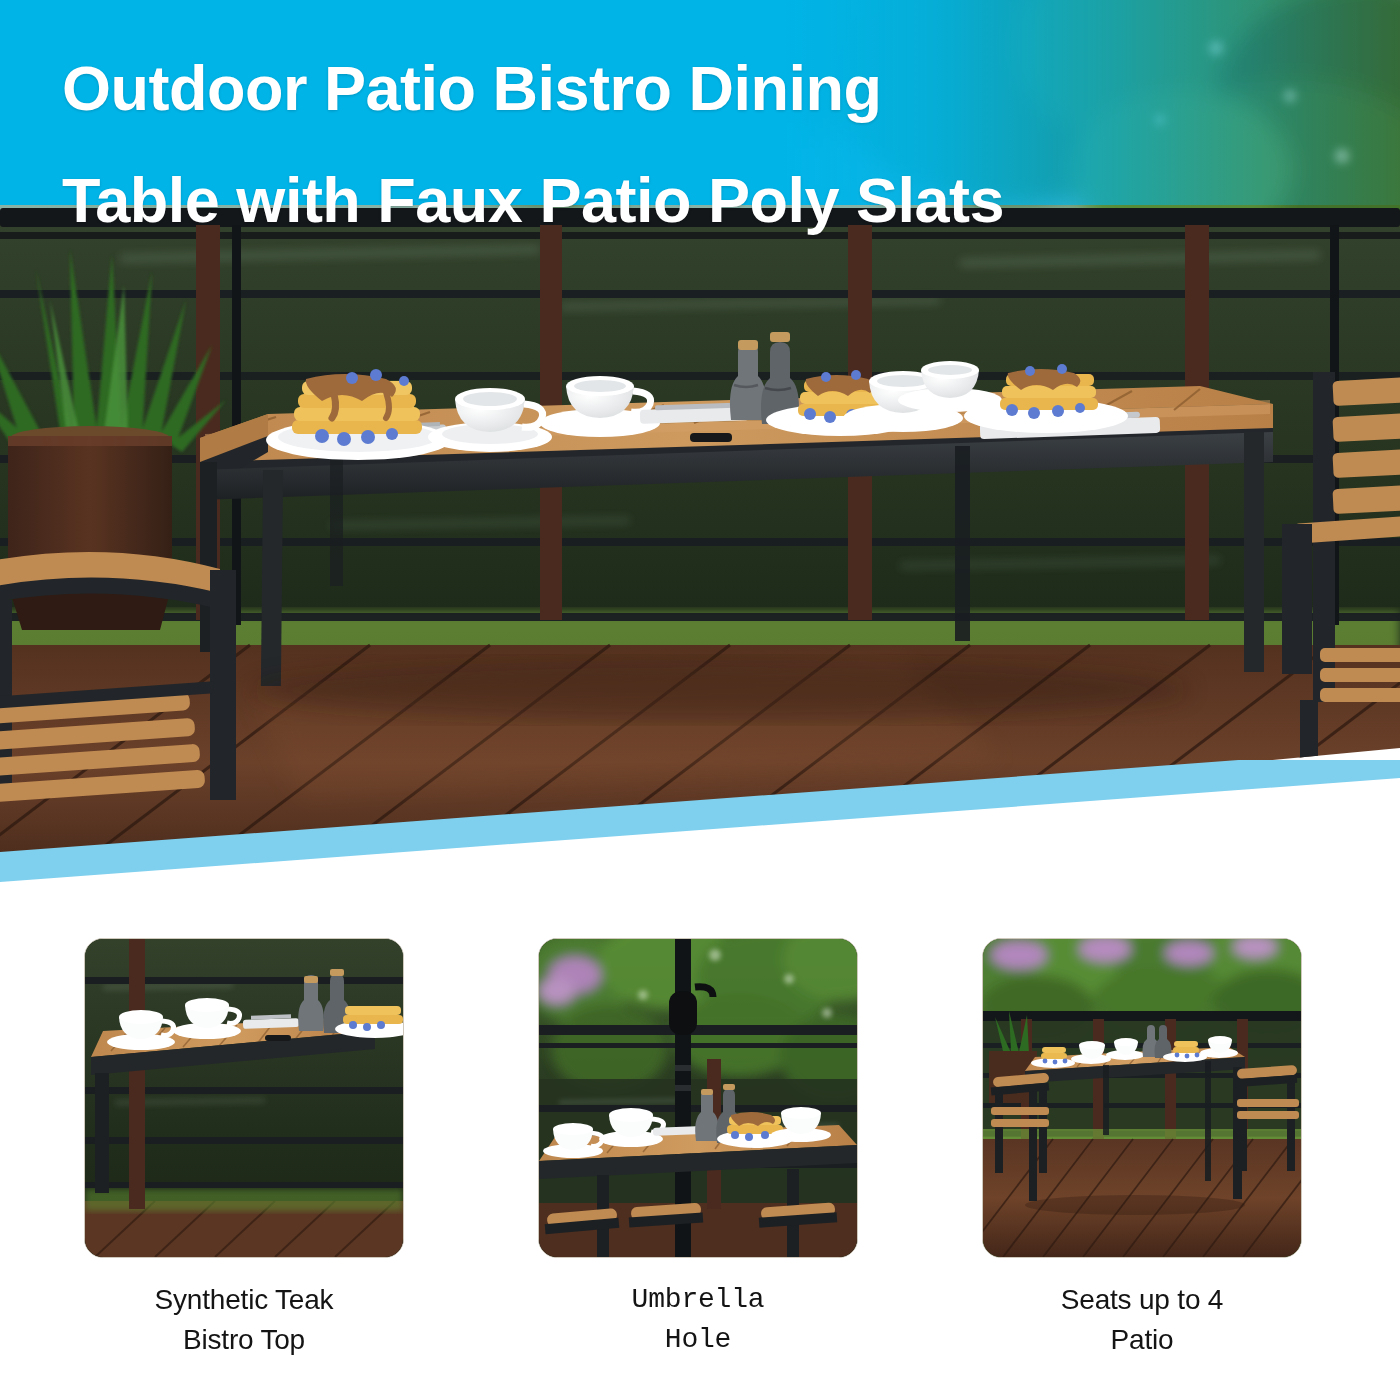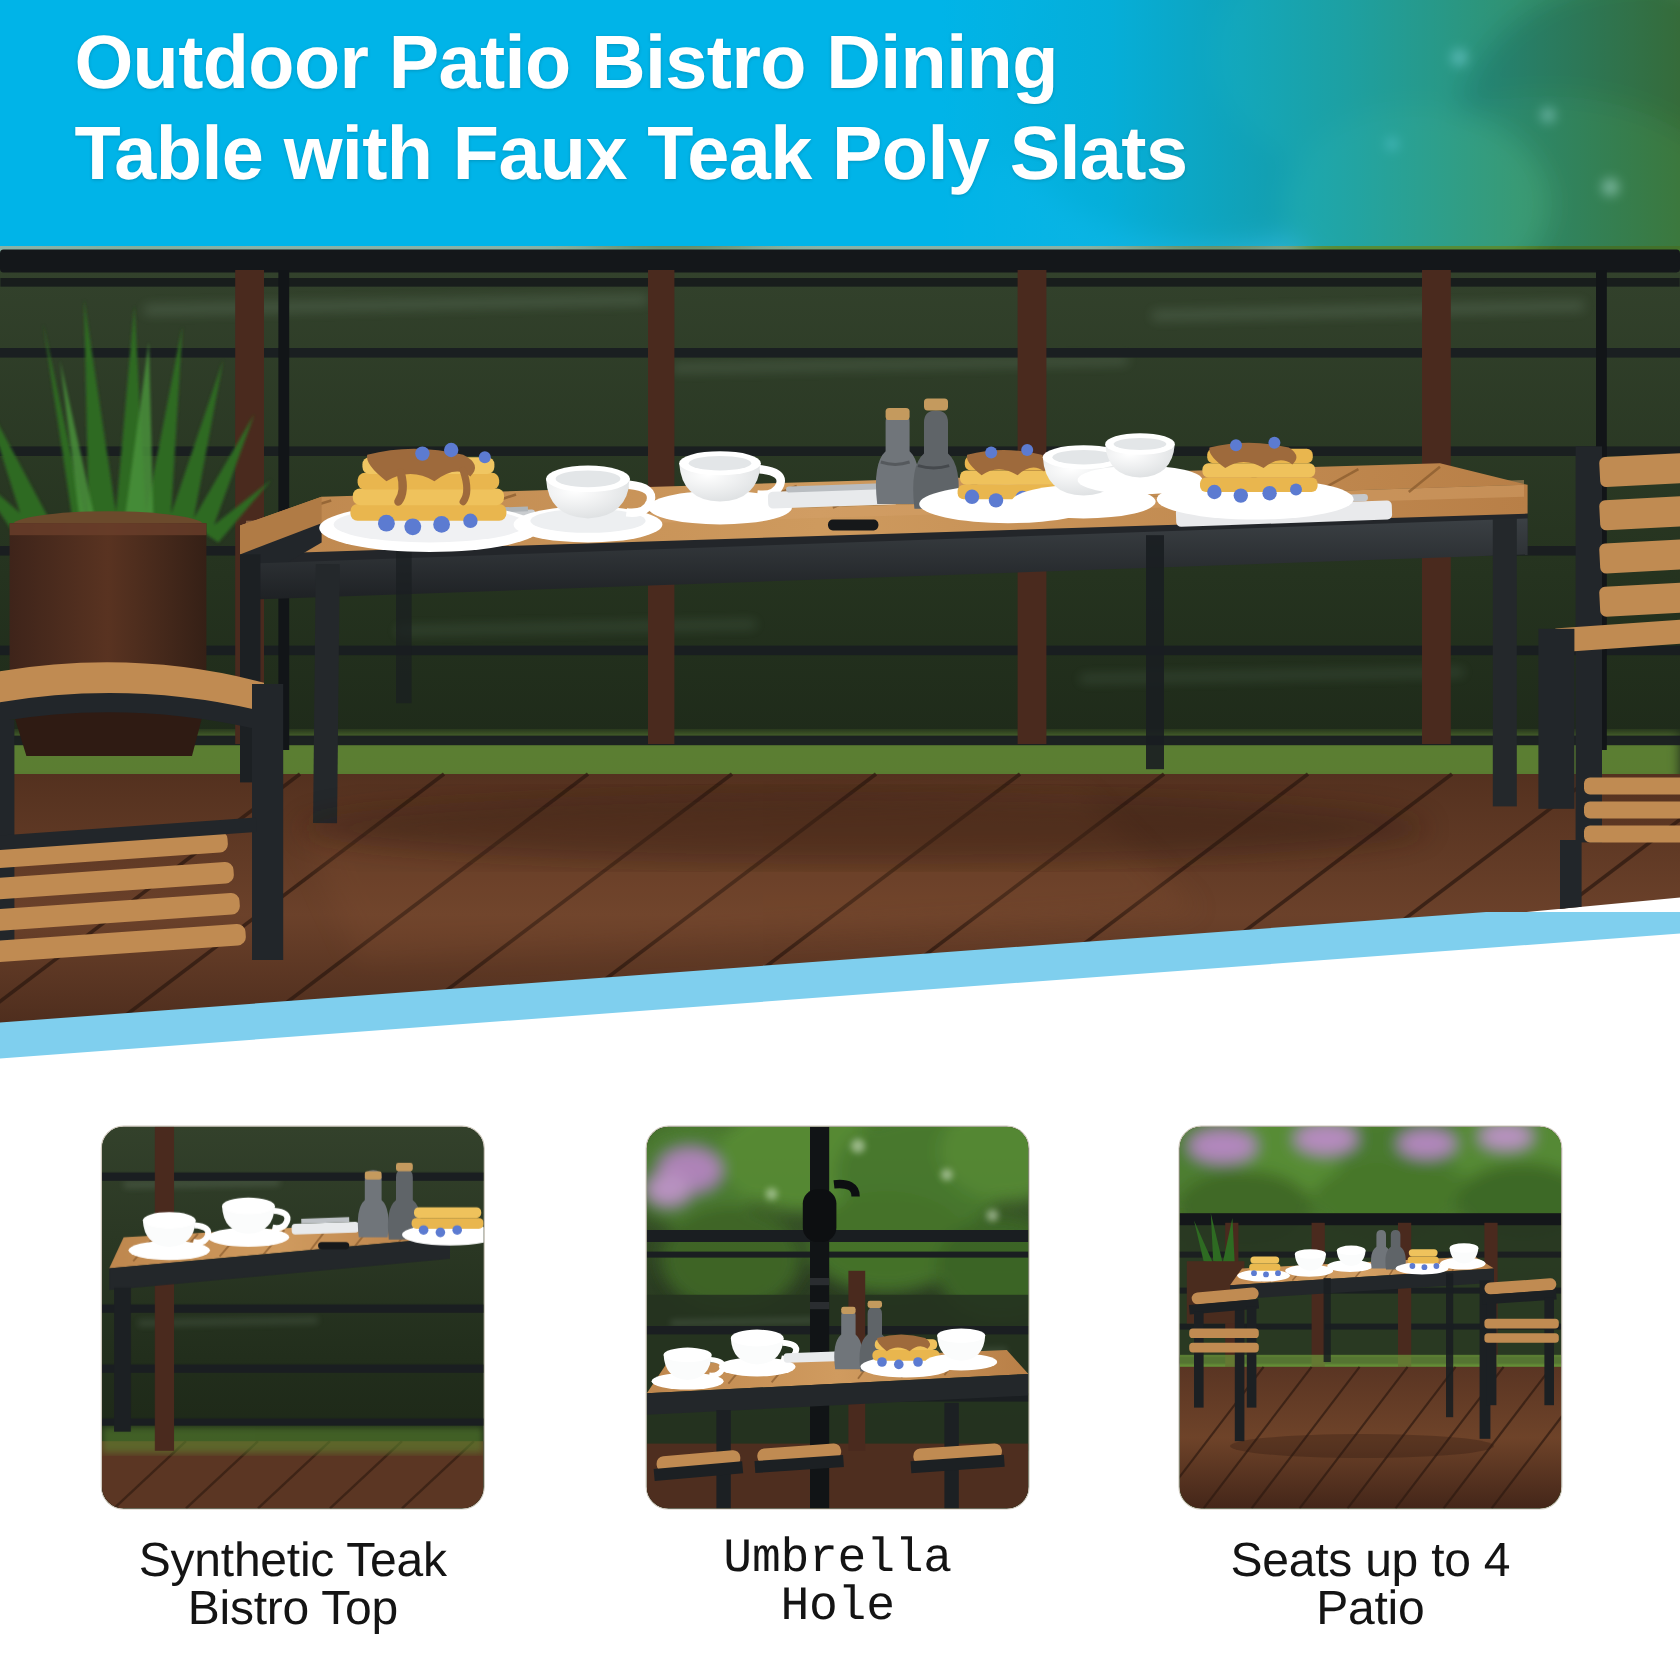--- a/index.html
+++ b/index.html
@@ -17,36 +17,36 @@
   #banner { position:absolute; left:0; top:0; width:1400px; height:205px;
             z-index:20; pointer-events:none; }
   #bannerfill { position:absolute; inset:0;
      background:linear-gradient(90deg,
         rgba(0,180,232,1) 0%, rgba(0,180,232,1) 56%,
         rgba(0,180,232,.92) 66%, rgba(0,180,232,.62) 80%,
         rgba(0,180,232,.30) 92%, rgba(0,180,232,.10) 100%); }
   #title { position:absolute; left:62px; top:14px; width:1300px;
            color:#fff; font-weight:bold; font-size:63px; line-height:76px;
            letter-spacing:-0.5px; text-shadow:0 1px 3px rgba(0,0,0,.18); }
-  #title .l { display:block; white-space:nowrap; }
+  #title .l { display:block; white-space:nowrap;margin-top:36px; }
 
   
   #stripe { position:absolute; left:0; top:760px; width:1400px; height:150px; z-index:15; }
 
   
   #thumbs { position:absolute; left:0; top:938px; width:1400px; height:462px; z-index:10; }
   .card { position:absolute; top:0; width:320px; }
   .card.c0 { left:84px; }
   .card.c1 { left:538px;font-family:Liberation Mono, monospace; }
   .card.c2 { left:982px; }
   .shot { width:320px; height:320px; border-radius:19px; overflow:hidden;
           border:1.5px solid #cfc8bd; background:#20301c; }
   .shot svg { display:block; }
   .cap { margin-top:22px; text-align:center; color:#141414;
-         font-size:40px; line-height:40px; font-weight:normal; letter-spacing:-0.2px; }
+         font-size:28px; line-height:40px; font-weight:normal; letter-spacing:-0.2px; }
   .cap .l { display:block; }
 </style>
 </head>
 <body>
 
 <div id="page">
 
   <div id="hero">
     <svg width="1400" height="880" viewBox="0 0 1400 880" xmlns="http://www.w3.org/2000/svg">
       <defs>
@@ -371,21 +371,21 @@
         </g>
         <rect x="-36" y="690" width="250" height="12" fill="#22262A" transform="rotate(-4 89 696)"></rect>
       </g>
     </svg>
   </div>
 
   <div id="banner">
     <div id="bannerfill"></div>
     <div id="title">
       <span class="l">Outdoor Patio Bistro Dining</span>
-      <span class="l">Table with Faux Teak Poly Slats</span>
+      <span class="l">Table with Faux Patio Poly Slats</span>
     </div>
   </div>
 
   <svg id="stripe" viewBox="0 0 1400 150" width="1400" height="150" xmlns="http://www.w3.org/2000/svg">
     <polygon points="0,92 1400,-12 1400,18 0,122" fill="#7FCFEE"></polygon>
   </svg>
 
   <div id="thumbs">
 
     <div class="card c0">

